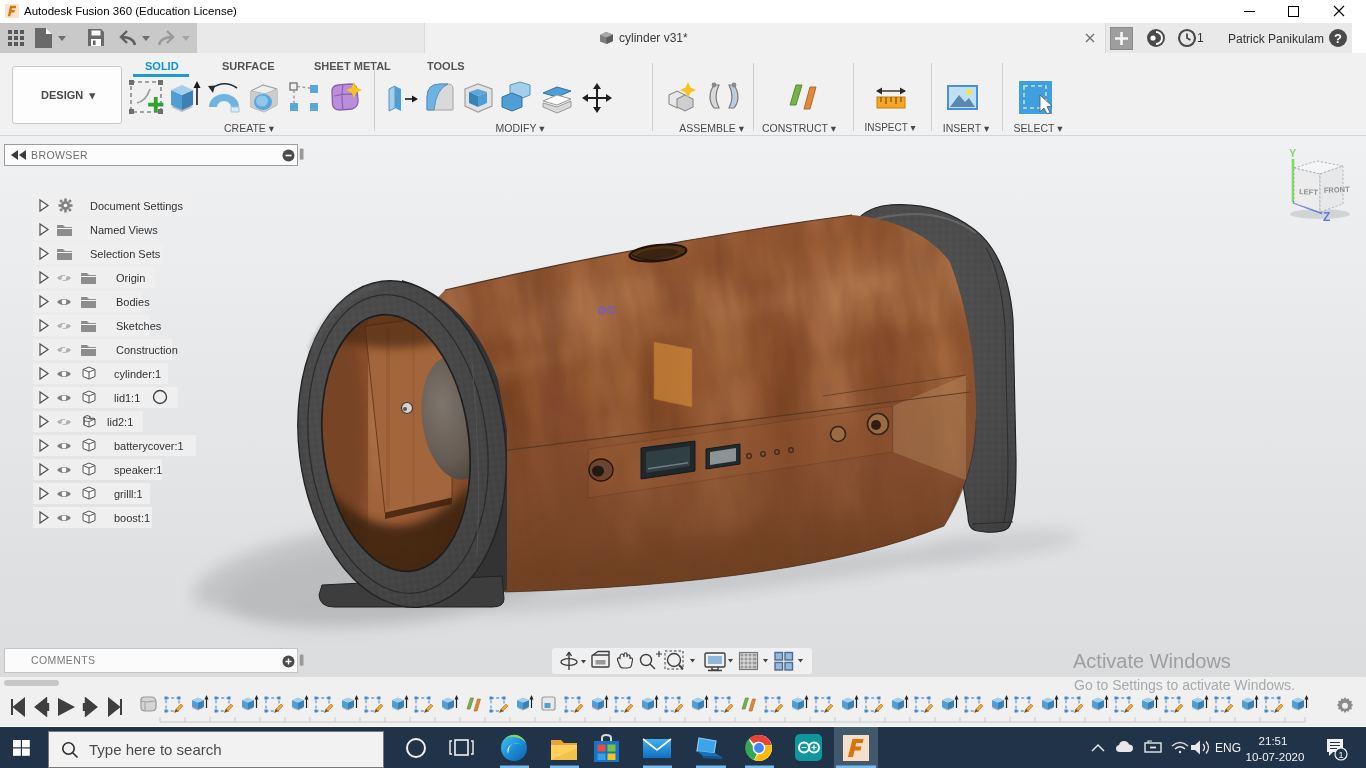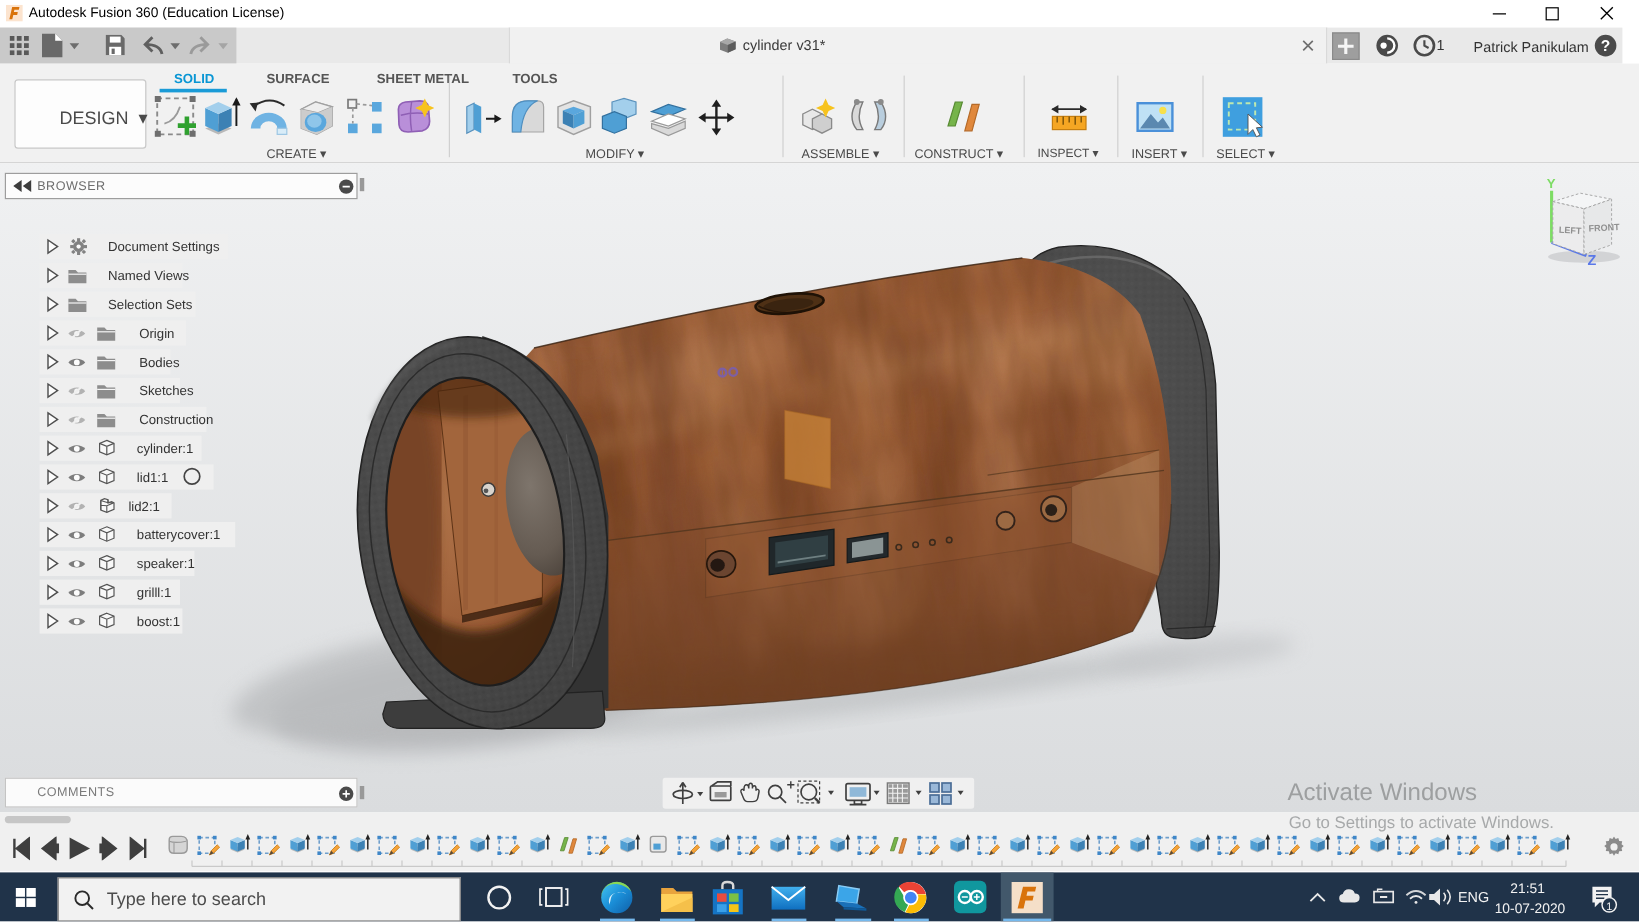--- a/index.html
+++ b/index.html
@@ -92,32 +92,32 @@
   <div class="abs" style="left:1228px;top:9px;font-size:12px;color:#333">Patrick Panikulam</div>
   <svg class="abs" style="left:1328px;top:5px" width="20" height="20" viewBox="0 0 20 20">
     <circle cx="10" cy="10" r="9" fill="#4a4a4a"></circle>
     <text x="10" y="14.5" font-size="13" font-weight="bold" fill="#fff" text-anchor="middle" font-family="Liberation Sans">?</text>
   </svg>
 </div>
 
 <div class="abs" style="left:0;top:53px;width:1366px;height:83px;background:#f1f1f1;border-bottom:1px solid #d5d5d5">
 
   <div class="abs" style="left:12px;top:13px;width:110px;height:58px;background:#fdfdfd;border:1px solid #c8c8c8;border-radius:3px">
-    <div class="abs" style="left:0;top:22px;width:110px;text-align:right;font-size:15px;font-weight:normal;color:#4a4a4a">DESIGN&nbsp;&nbsp;▾</div>
+    <div class="abs" style="left:0;top:22px;width:110px;text-align:center;font-size:11px;font-weight:bold;color:#4a4a4a">DESIGN&nbsp;&nbsp;▾</div>
   </div>
 
   <div class="abs" style="left:145px;top:7px;font-size:11px;font-weight:bold;color:#0a96d4">SOLID</div>
   <div class="abs" style="left:133px;top:21px;width:56px;height:3px;background:#1a9bd7"></div>
   <div class="abs" style="left:222px;top:7px;font-size:11px;font-weight:bold;color:#555">SURFACE</div>
   <div class="abs" style="left:314px;top:7px;font-size:11px;font-weight:bold;color:#555">SHEET METAL</div>
   <div class="abs" style="left:427px;top:7px;font-size:11px;font-weight:bold;color:#555">TOOLS</div>
 
-  <div class="abs" style="left:222px;top:69px;width:62px;text-align:left;font-size:10.5px;color:#4a4a4a">CREATE ▾</div>
-  <div class="abs" style="left:488px;top:69px;width:64px;font-size:10.5px;color:#4a4a4a">MODIFY ▾</div>
-  <div class="abs" style="left:668px;top:69px;width:76px;text-align:left;font-size:10.5px;color:#4a4a4a">ASSEMBLE ▾</div>
+  <div class="abs" style="left:212px;top:69px;width:62px;text-align:right;font-size:10.5px;color:#4a4a4a">CREATE ▾</div>
+  <div class="abs" style="left:488px;top:69px;width:64px;text-align:center;font-size:10.5px;color:#4a4a4a">MODIFY ▾</div>
+  <div class="abs" style="left:668px;top:69px;width:76px;text-align:right;font-size:10.5px;color:#4a4a4a">ASSEMBLE ▾</div>
   <div class="abs" style="left:762px;top:69px;width:84px;font-size:10.5px;color:#4a4a4a">CONSTRUCT ▾</div>
   <div class="abs" style="left:858px;top:69px;width:64px;text-align:center;font-size:10px;color:#4a4a4a">INSPECT ▾</div>
   <div class="abs" style="left:936px;top:69px;width:60px;text-align:center;font-size:10.5px;color:#4a4a4a">INSERT ▾</div>
   <div class="abs" style="left:1008px;top:69px;width:60px;text-align:center;font-size:10.5px;color:#4a4a4a">SELECT ▾</div>
 
   <div class="abs" style="left:374px;top:10px;width:1px;height:68px;background:#d0d0d0"></div>
   <div class="abs" style="left:652px;top:10px;width:1px;height:68px;background:#d0d0d0"></div>
   <div class="abs" style="left:753px;top:10px;width:1px;height:68px;background:#d0d0d0"></div>
   <div class="abs" style="left:853px;top:10px;width:1px;height:68px;background:#d0d0d0"></div>
   <div class="abs" style="left:931px;top:10px;width:1px;height:68px;background:#d0d0d0"></div>

